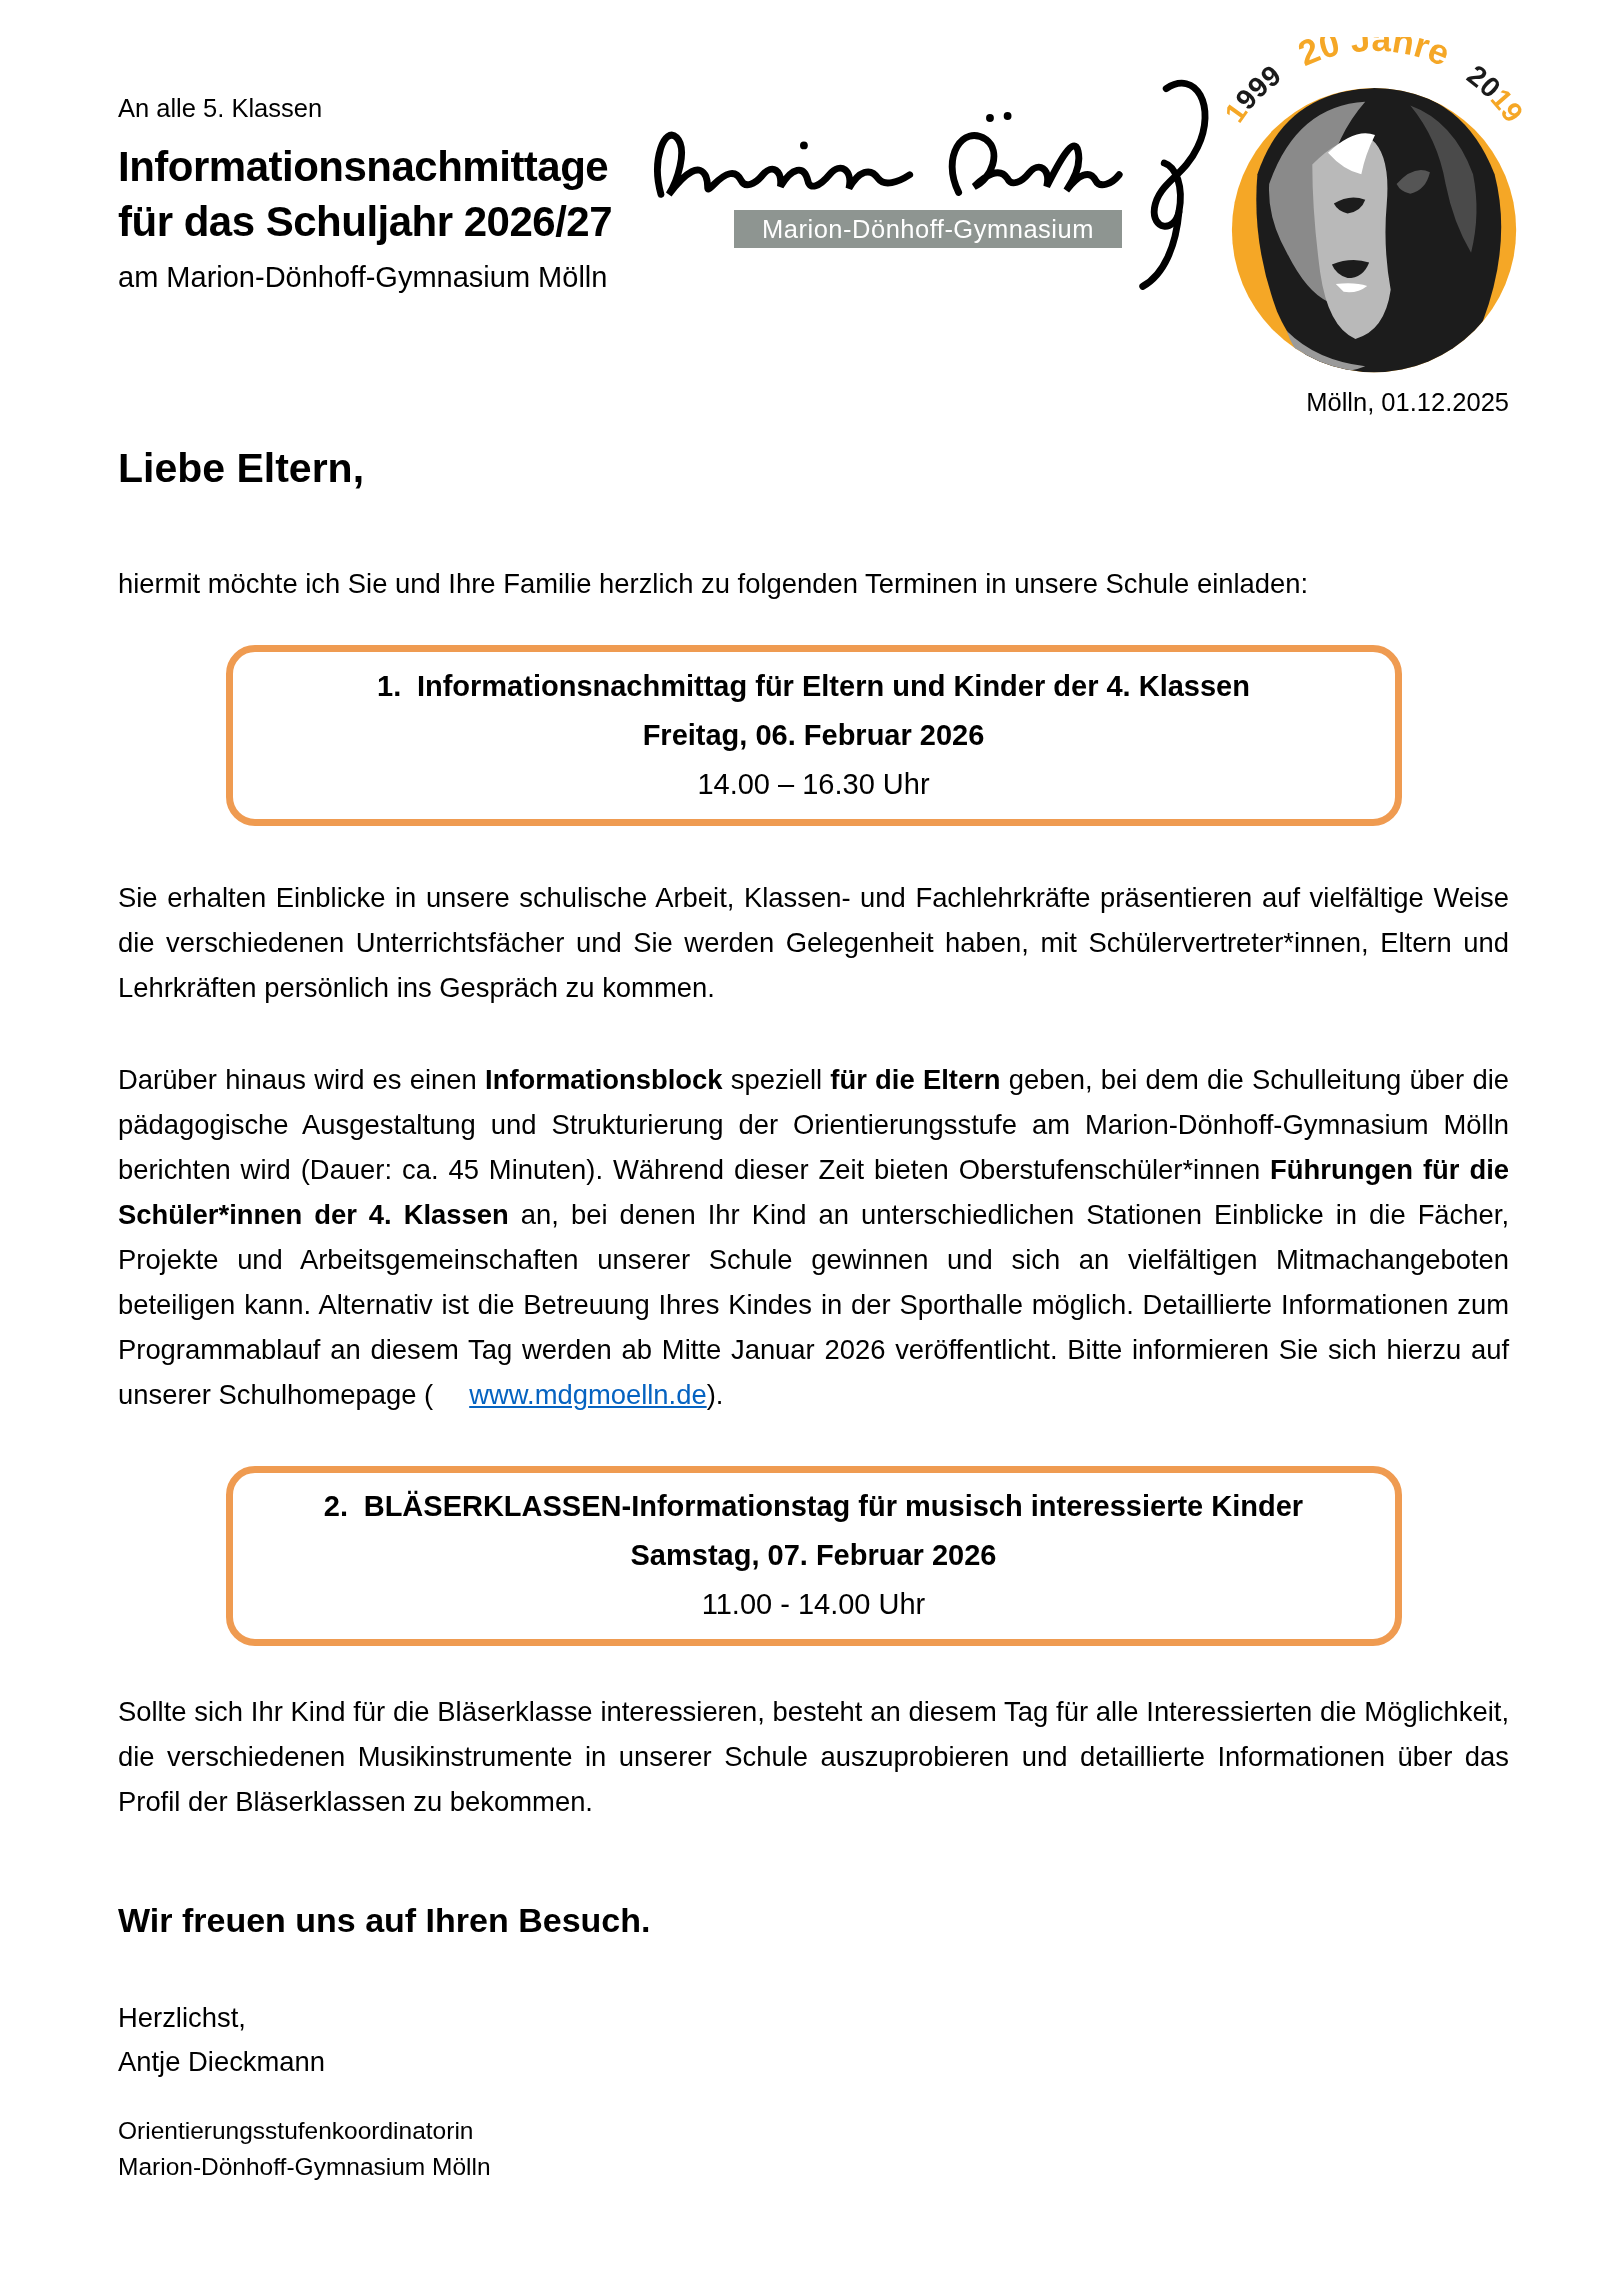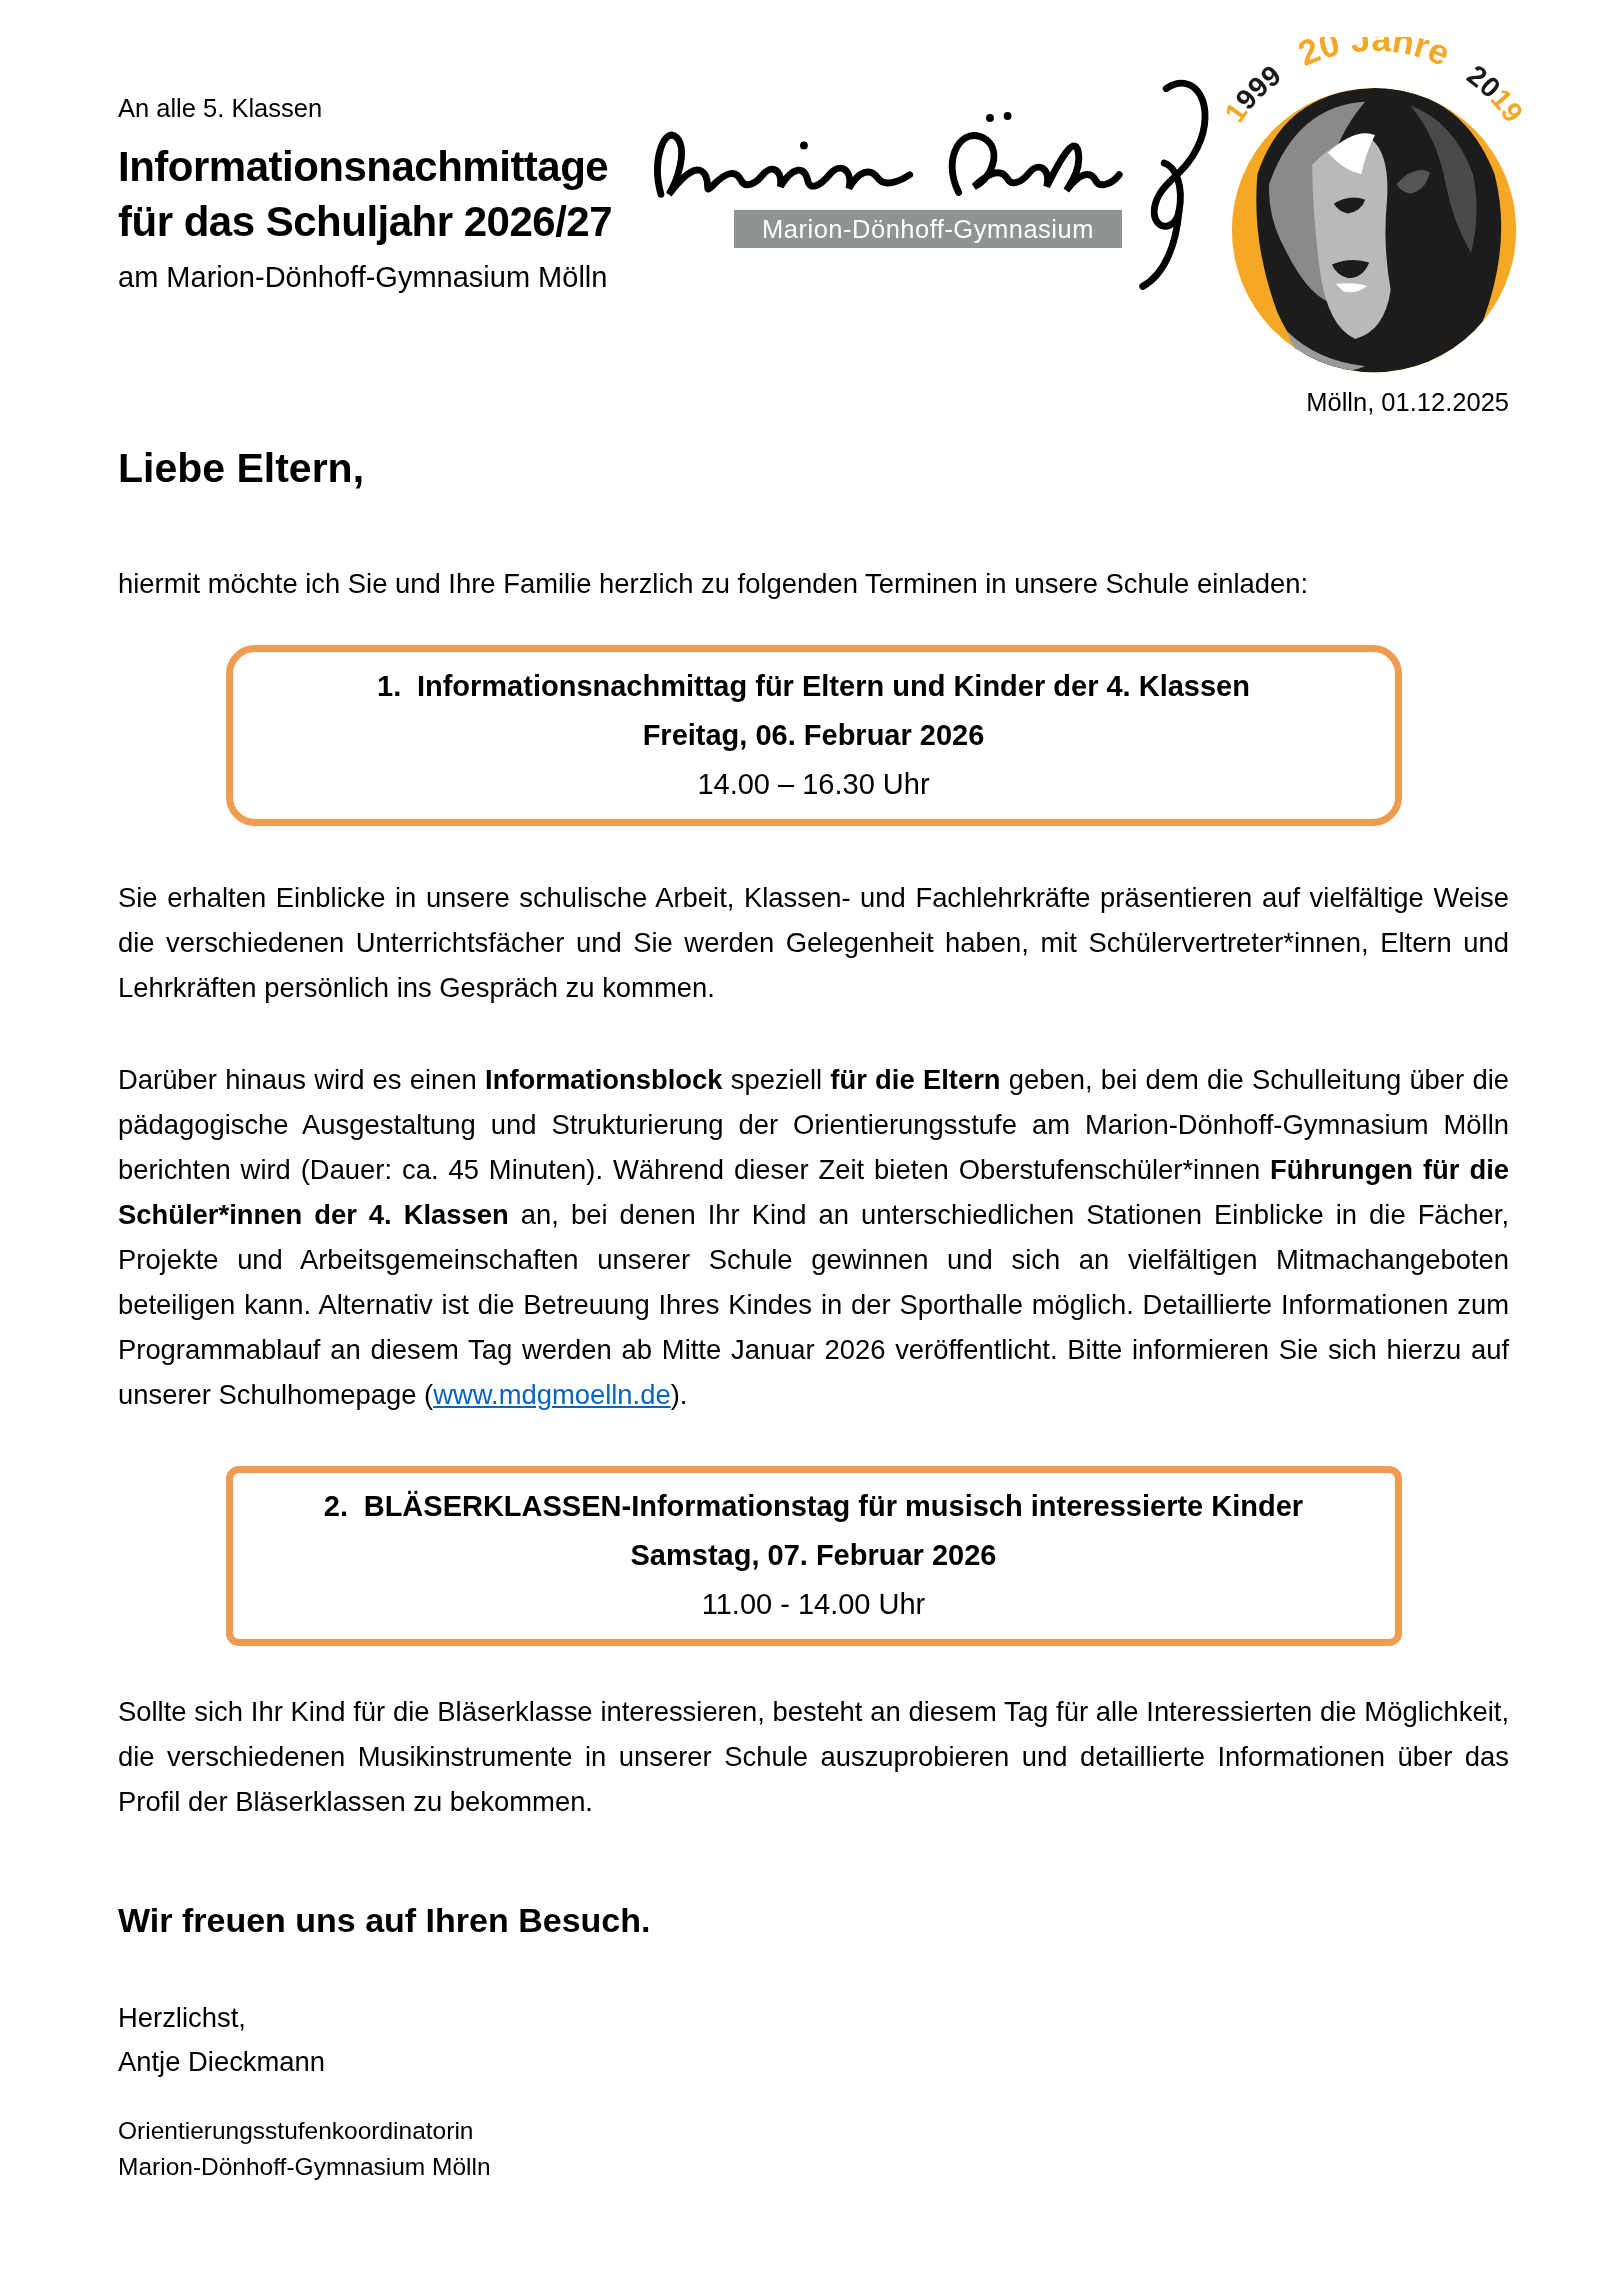--- a/index.html
+++ b/index.html
@@ -31,29 +31,29 @@
   .fill-black{fill:#1a1a1a;}
   
   .dateline{font-size:25.5px;line-height:31px;text-align:right;}
   .salutation{margin-top:31px;font-size:41px;font-weight:700;line-height:39px;}
   .para{font-size:27.4px;line-height:45px;text-align:justify;hyphens:manual;}
   .intro{margin-top:73px;}
   .p1{margin-top:49px;}
   .p2{margin-top:47px;}
   .p3{margin-top:43px;}
   .bold{font-weight:700;}
-  .link{color:#0563C1;text-decoration:underline;}
+  .link{color:#0563C1;text-decoration:underline;margin-left:36px;}
   
   .event-box{
     width:1176px;margin:0 auto;box-sizing:border-box;
     border:7.8px solid #EF9B51;border-radius:29px;
     padding:9.8px 19.6px;text-align:center;
   }
   .event-box.first{margin-top:39px;}
-  .event-box.second{margin-top:49px;border-radius:13px;}
+  .event-box.second{margin-top:49px;}
   .event-line{font-size:29px;line-height:49px;}
   .event-title,.event-date{font-weight:700;}
   .event-number{font-weight:700;margin-right:15.7px;}
   
   .closing-heading{margin-top:76px;font-size:34px;font-weight:700;line-height:41px;}
   .closing-salute{margin-top:55px;font-size:27.4px;line-height:44px;}
   .closing-name{font-size:27.4px;line-height:44px;}
   .closing-small{margin-top:29px;font-size:24.5px;line-height:36px;}
 </style>
 </head>

